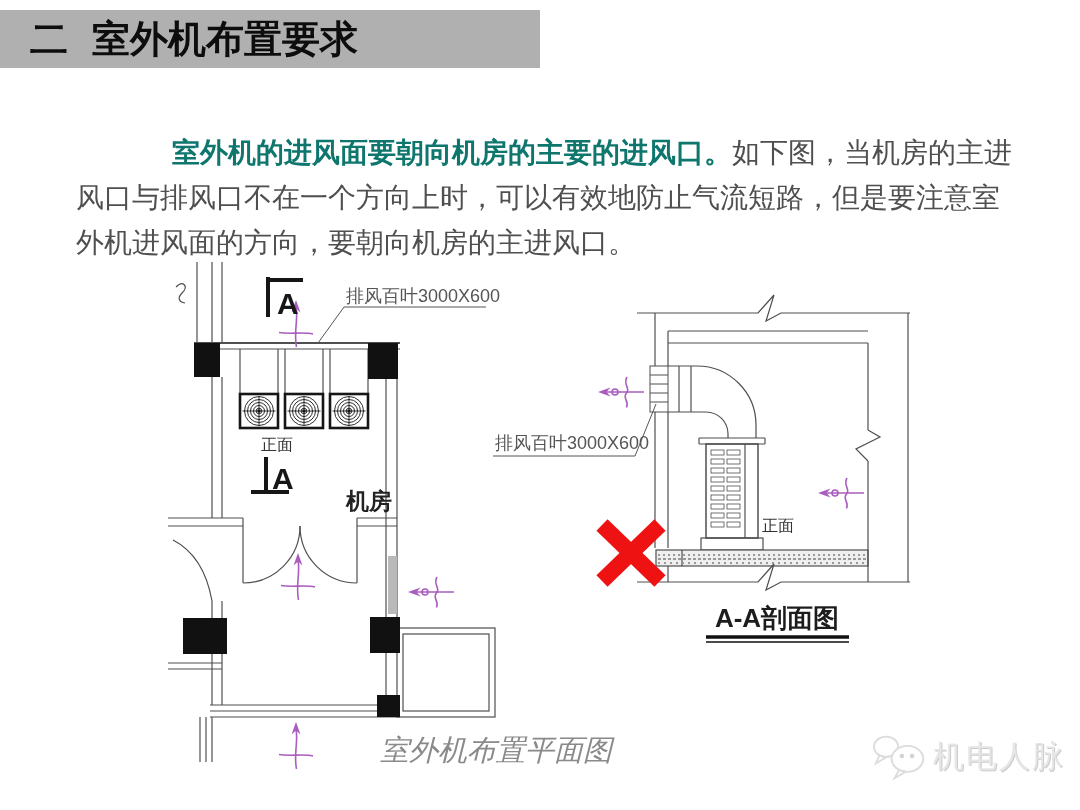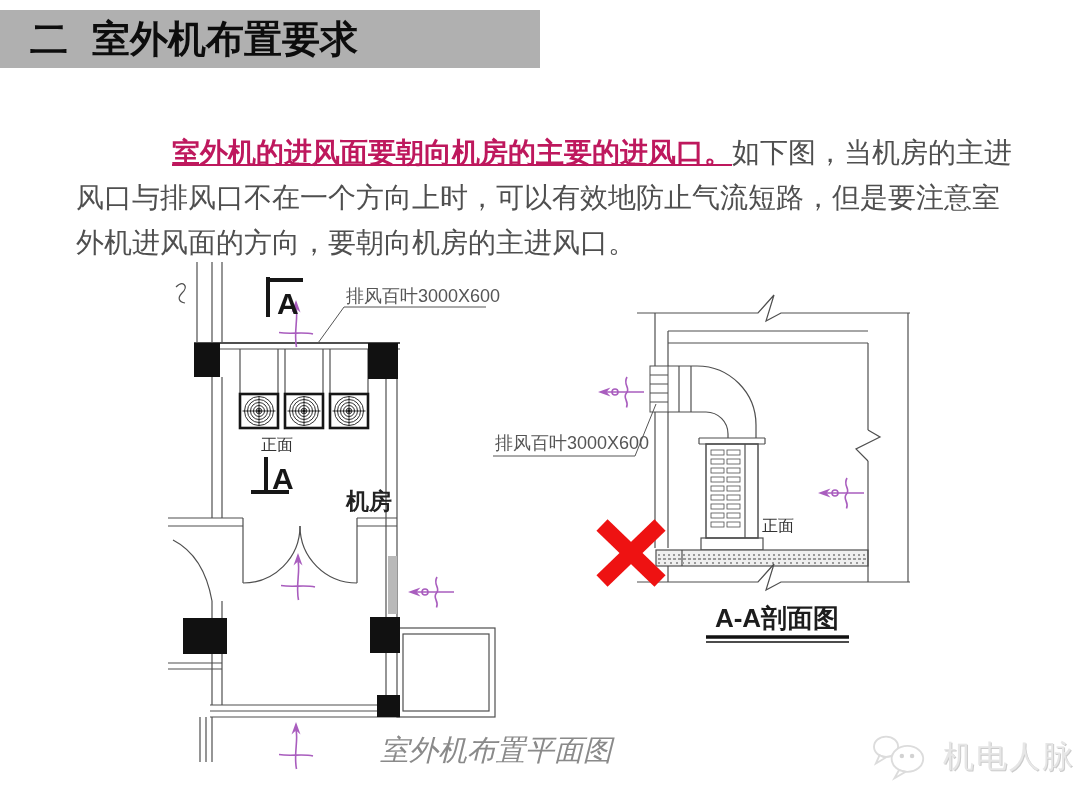--- a/index.html
+++ b/index.html
@@ -7,28 +7,28 @@
          font-family:"Liberation Sans",sans-serif;}
   svg text{font-family:"Liberation Sans",sans-serif;}
 
   .header-bar{position:absolute;left:0;top:10px;width:540px;height:58px;background:#b0b0b0;
               display:flex;align-items:center;padding-left:30px;box-sizing:border-box;
               font-weight:bold;font-size:38px;color:#0d0d0d;}
   .htitle{margin-left:24px;}
 
   .body-text{position:absolute;left:76px;top:130px;width:948px;margin:0;
              font-size:28px;line-height:45px;color:#4f4f4f;text-indent:96px;}
-  .lead{font-weight:bold;color:#be185d;text-decoration:underline;}
+  .lead{font-weight:bold;color:#0f766e;}
 
   .plan-svg{position:absolute;left:165px;top:258px;width:355px;height:512px;}
   .sect-svg{position:absolute;left:470px;top:275px;width:485px;height:375px;}
 
   .plan-caption{position:absolute;left:380px;top:731px;font-size:29px;color:#8a8a8a;font-style:italic;}
 
-  .watermark{position:absolute;left:870px;top:731px;display:flex;align-items:center;gap:13px;}
+  .watermark{position:absolute;left:870px;top:731px;display:flex;align-items:center;gap:3px;}
   .wm-text{font-size:31px;letter-spacing:2px;color:#e6e6e6;text-shadow:1px 1px 0 #cbcbcb;}
 </style>
 </head>
 <body>
 
 <div class="slide">
 
   <div class="header-bar">
     <span class="hnum">二</span>
     <span class="htitle">室外机布置要求</span>

